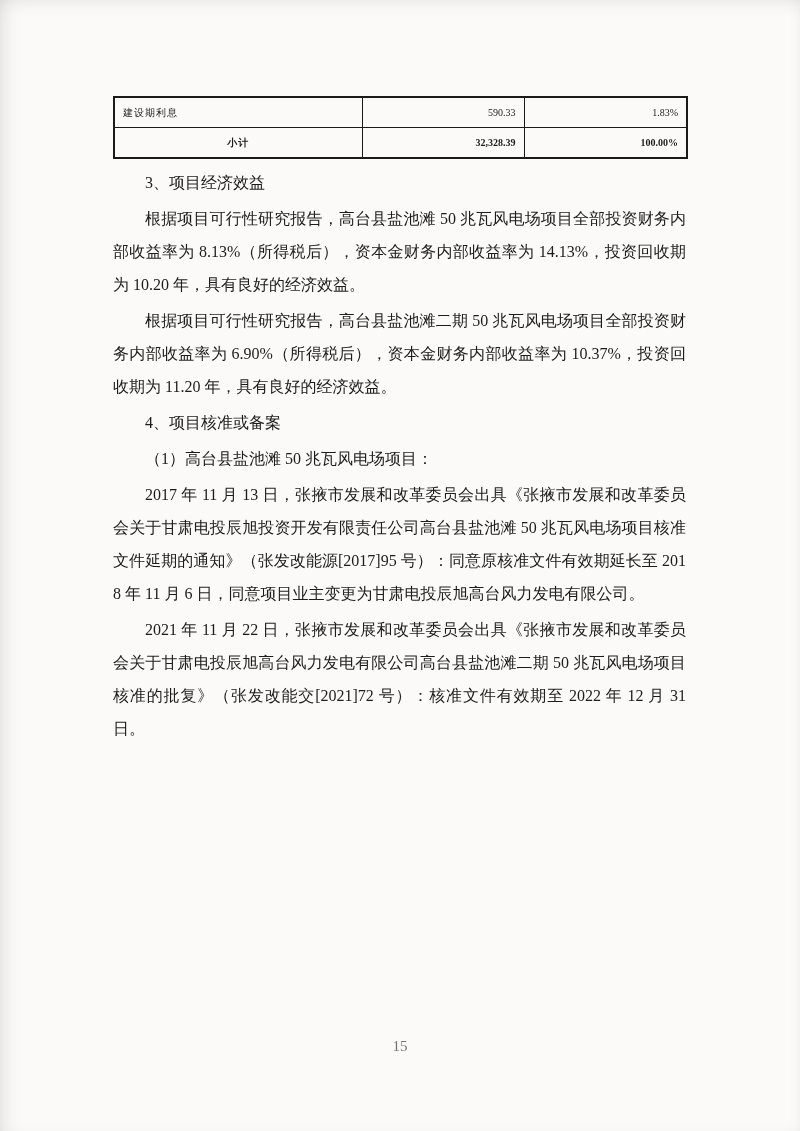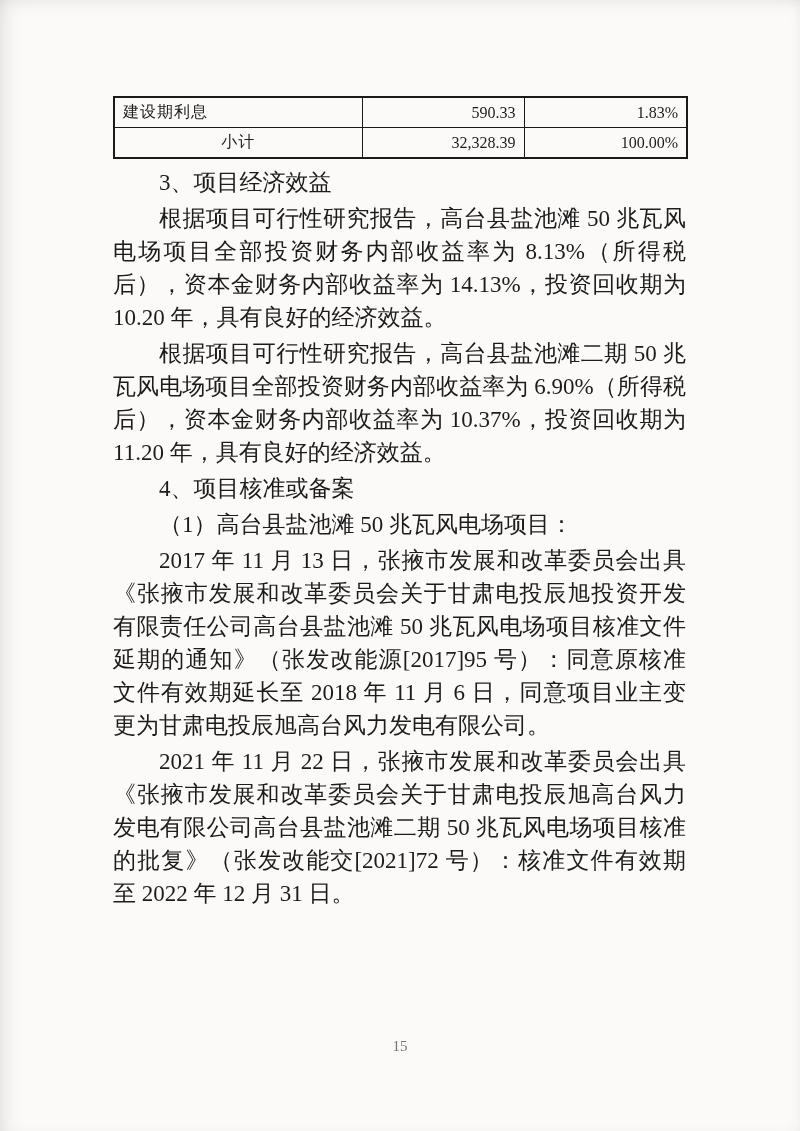--- a/index.html
+++ b/index.html
@@ -28,37 +28,37 @@
   }
   table.inv-table {
     border-collapse: collapse;
     width: 573px;
     border: 2px solid #1a1a1a;
     table-layout: fixed;
   }
   table.inv-table td {
     border: 1px solid #1a1a1a;
     height: 29px;
-    font-size: 16px;
+    font-size: 10px;
     padding: 0 8px;
     overflow: hidden;
     white-space: nowrap;
   }
   col.c1 { width: 248px; }
   col.c2 { width: 162px; }
   col.c3 { width: 163px; }
   td.cell-label { text-align: left; letter-spacing: 1px; }
   td.cell-amount, td.cell-ratio { text-align: right; font-variant-numeric: tabular-nums; }
-  tr.bold-row td { font-weight: normal; }
+  tr.bold-row td { font-weight: bold; }
   tr.bold-row td.cell-label { text-align: center; letter-spacing: 1px; }
   .doc-text {
     margin-top: 7px;
   }
   .block {
-    font-size: 23px;
+    font-size: 16px;
     line-height: 33px;
     text-indent: 2em;
     text-align: justify;
     margin: 0 0 3px 0;
     word-break: break-all;
   }
   .block.single {
     text-align: left;
   }
   .page-footer {

